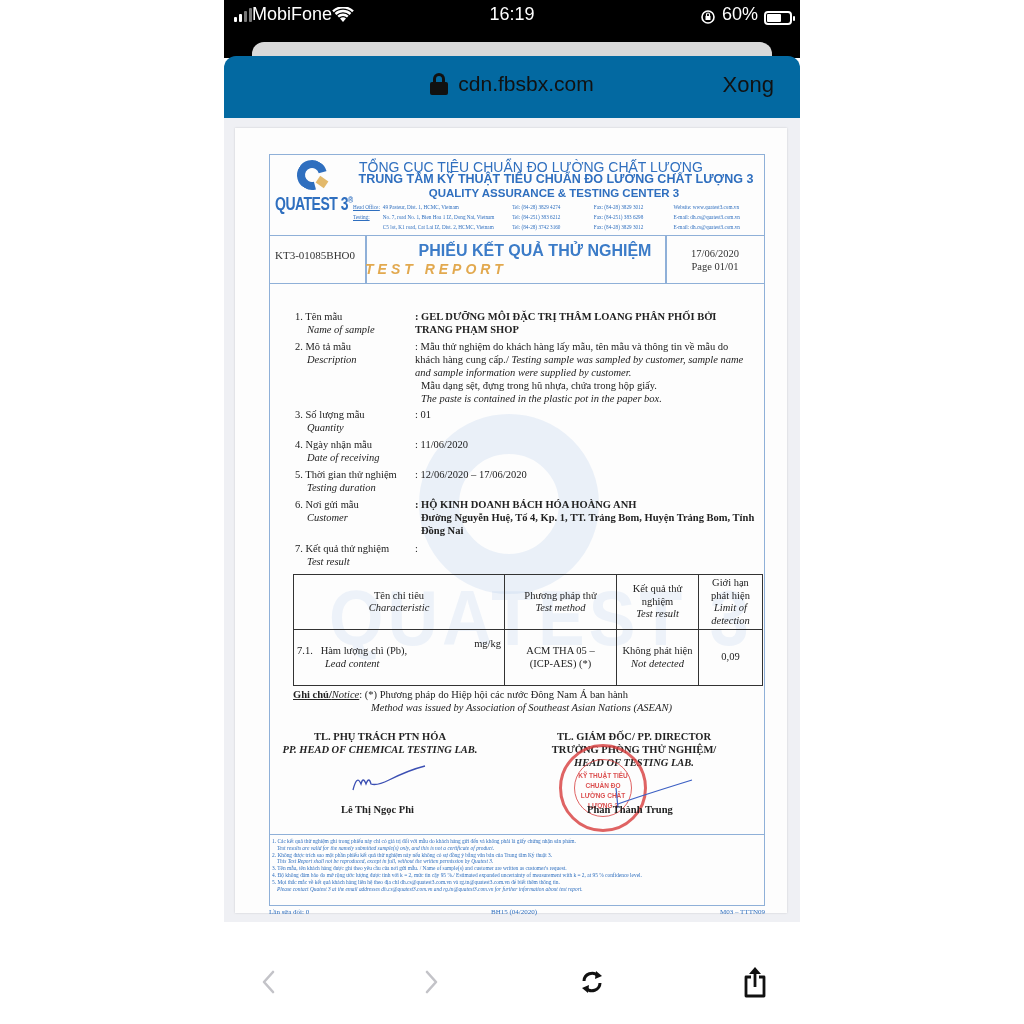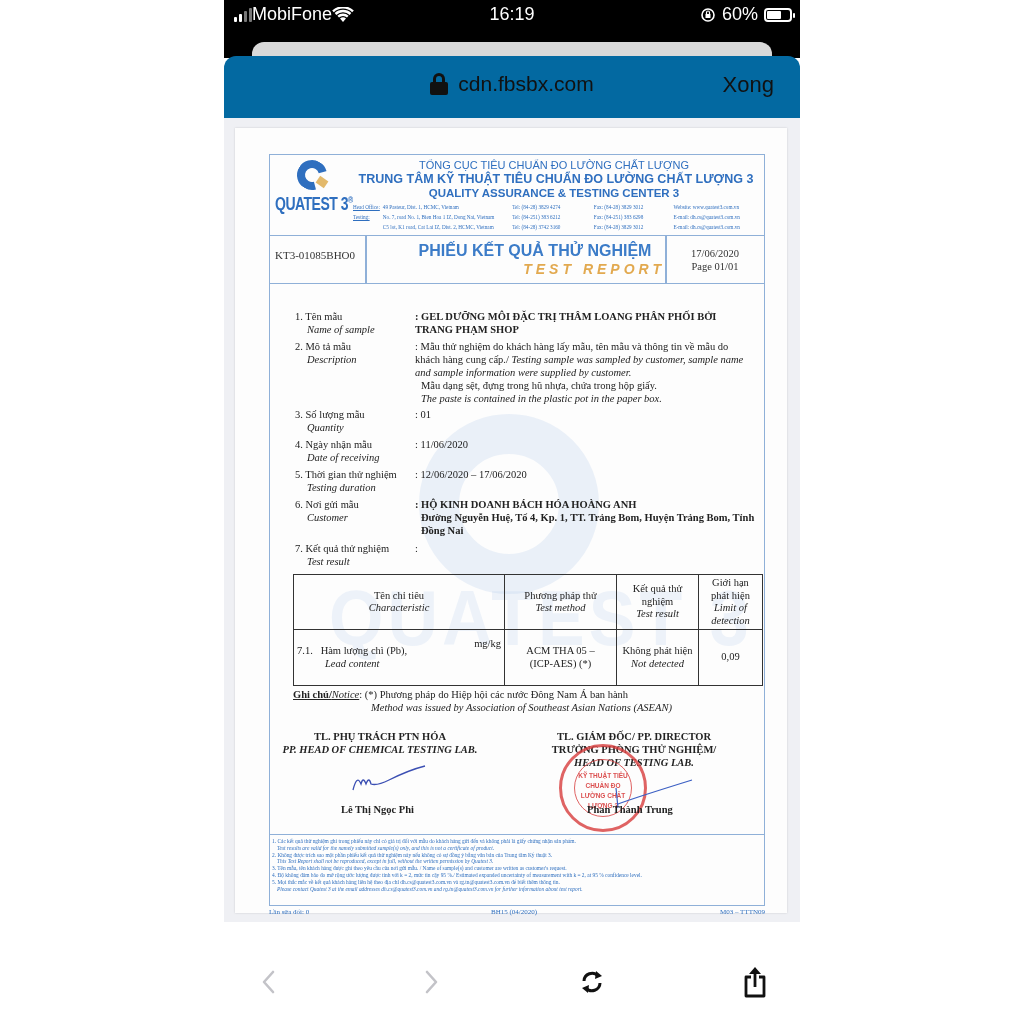--- a/index.html
+++ b/index.html
@@ -6,21 +6,21 @@
   html, body { width: 1024px; height: 1024px; background: #ffffff; overflow: hidden; }
   body { font-family: "Liberation Sans", sans-serif; position: relative; }
 
   .phone { position: absolute; left: 224px; top: 0; width: 576px; height: 1024px; background: #fff; }
   .status-bar { position: absolute; left: 0; top: 0; width: 576px; height: 58px; background: #000; color: #fff; }
   .status-bar .left { position: absolute; left: 10px; top: 4px; display: flex; align-items: center; font-size: 18px; }
   .signal { display: flex; align-items: flex-end; gap: 2px; height: 14px; }
   .signal span { width: 3px; background: #fff; display: block; border-radius: 1px; }
   .signal span.dim { background: #777; }
   .status-bar .time { position: absolute; left: 0; right: 0; top: 4px; text-align: center; font-size: 18px; }
-  .status-bar .right { position: absolute; right: 8px; top: 4px; display: flex; align-items: center; gap: 6px; font-size: 18px; }
+  .status-bar .right { position: absolute; right: 8px; top: 4px; display: flex; align-items: flex-end; gap: 6px; font-size: 18px; }
   .battery { width: 28px; height: 14px; border: 2px solid #fff; border-radius: 4px; position: relative; }
   .battery::before { content: ""; position: absolute; left: 1px; top: 1px; width: 14px; height: 8px; background: #fff; border-radius: 1px; }
   .battery::after { content: ""; position: absolute; right: -5px; top: 3px; width: 2px; height: 5px; background: #fff; border-radius: 1px; }
 
   .back-sheet { position: absolute; left: 28px; top: 42px; width: 520px; height: 30px; background: #d9d9d9; border-radius: 12px 12px 0 0; }
   .sheet { position: absolute; left: 0; top: 56px; width: 576px; height: 968px; background: #0369a1; border-radius: 12px 12px 0 0; }
   .nav-bar { position: absolute; left: 0; top: 0; width: 576px; height: 60px; }
   .url { position: absolute; left: 0; right: 0; top: 16px; text-align: center; font-size: 21px; color: #111; display: flex; justify-content: center; align-items: center; gap: 10px; }
   .lock { width: 18px; height: 22px; position: relative; }
   .lock .shackle { position: absolute; left: 3px; top: 0; width: 12px; height: 12px; border: 3px solid #111; border-bottom: none; border-radius: 6px 6px 0 0; }
@@ -31,38 +31,38 @@
   .page { position: absolute; left: 11px; top: 10px; width: 552px; height: 785px; background: #fdfdfd; box-shadow: 0 0 2px rgba(0,0,0,0.15); }
 
   .doc { position: absolute; left: 34px; top: 26px; width: 496px; height: 756px; font-family: "Liberation Serif", serif; color: #222; }
   .frame { position: absolute; left: 0; top: 0; width: 496px; height: 752px; border: 1.5px solid #8fb0d8; }
 
   .hdr { position: absolute; left: 0; top: 0; width: 496px; height: 82px; border-bottom: 1.5px solid #8fb0d8; }
   .logo { position: absolute; left: 6px; top: 6px; width: 78px; height: 56px; }
   .logo-q { position: absolute; left: 22px; top: 0; width: 30px; height: 30px; border-radius: 50%; border: 8px solid #2f6fbf; border-right-color: transparent; transform: rotate(30deg); }
   .logo-q-tail { position: absolute; left: 42px; top: 18px; width: 10px; height: 8px; background: #e3b96b; transform: rotate(35deg); }
   .logo-text { position: absolute; left: 0; top: 34px; font-family: "Liberation Sans", sans-serif; font-weight: bold; font-size: 14px; color: #2f6fbf; letter-spacing: -0.5px; white-space: nowrap; transform: scaleY(1.25); transform-origin: top left; }
-  .hdr-l1 { position: absolute; left: 90px; top: 5px; width: 390px; text-align: center; font-family: "Liberation Sans", sans-serif; font-size: 11px; color: #2f6fbf; }
+  .hdr-l1 { position: absolute; left: 90px; top: 5px; width: 390px; text-align: left; font-family: "Liberation Sans", sans-serif; font-size: 14px; color: #2f6fbf; }
   .hdr-l2 { position: absolute; left: 82px; top: 18px; width: 410px; text-align: center; font-family: "Liberation Sans", sans-serif; font-size: 12.5px; color: #2f6fbf; font-weight: bold; }
   .hdr-l3 { position: absolute; left: 90px; top: 33px; width: 390px; text-align: center; font-family: "Liberation Sans", sans-serif; font-size: 11.5px; color: #2f6fbf; font-weight: bold; }
   .addr { position: absolute; left: 84px; top: 48px; width: 410px; font-size: 5.2px; color: #2f6fbf; line-height: 10px; }
   .addr-row { display: flex; white-space: nowrap; }
   .addr-row span { display: inline-block; }
   .a-lbl { width: 30px; text-decoration: underline; }
   .a-addr { width: 130px; }
   .a-tel { width: 82px; }
   .a-fax { width: 80px; }
   .a-web { width: 90px; }
 
   .title-row { position: absolute; left: 0; top: 82px; width: 496px; height: 48px; border-bottom: 1.5px solid #8fb0d8; }
   .code { position: absolute; left: 6px; top: 13px; font-size: 11px; color: #333; }
   .tdiv1 { position: absolute; left: 96px; top: 0; width: 1.5px; height: 48px; background: #8fb0d8; }
   .tdiv2 { position: absolute; left: 396px; top: 0; width: 1.5px; height: 48px; background: #8fb0d8; }
   .title-vn { position: absolute; left: 96px; top: 6px; width: 340px; text-align: center; font-family: "Liberation Sans", sans-serif; font-weight: bold; font-size: 16px; color: #3c7cc8; }
-  .title-en { position: absolute; left: 96px; top: 25px; width: 300px; text-align: right; font-family: "Liberation Sans", sans-serif; font-weight: bold; font-style: italic; font-size: 14px; color: #e2a94f; letter-spacing: 4px; }
+  .title-en { position: absolute; left: 96px; top: 25px; width: 300px; text-align: left; font-family: "Liberation Sans", sans-serif; font-weight: bold; font-style: italic; font-size: 14px; color: #e2a94f; letter-spacing: 4px; }
   .date { position: absolute; left: 396px; top: 11px; width: 100px; text-align: center; font-size: 10.5px; color: #333; line-height: 13px; }
 
   .field { position: absolute; left: 26px; font-size: 10.5px; line-height: 13px; }
   .field .lbl { position: absolute; left: 0; top: 0; width: 118px; }
   .field .lbl i { display: block; padding-left: 12px; }
   .field .val { position: absolute; left: 120px; top: 0; width: 340px; }
   .bold { font-weight: bold; }
 
   .watermark { position: absolute; left: 150px; top: 260px; width: 180px; height: 180px; border-radius: 50%; border: 40px solid rgba(180,205,235,0.25); }
   .wm-text { position: absolute; left: 60px; top: 425px; font-family: "Liberation Sans", sans-serif; font-weight: bold; font-size: 70px; color: rgba(180,205,235,0.22); letter-spacing: 4px; transform: scaleY(1.1); }

